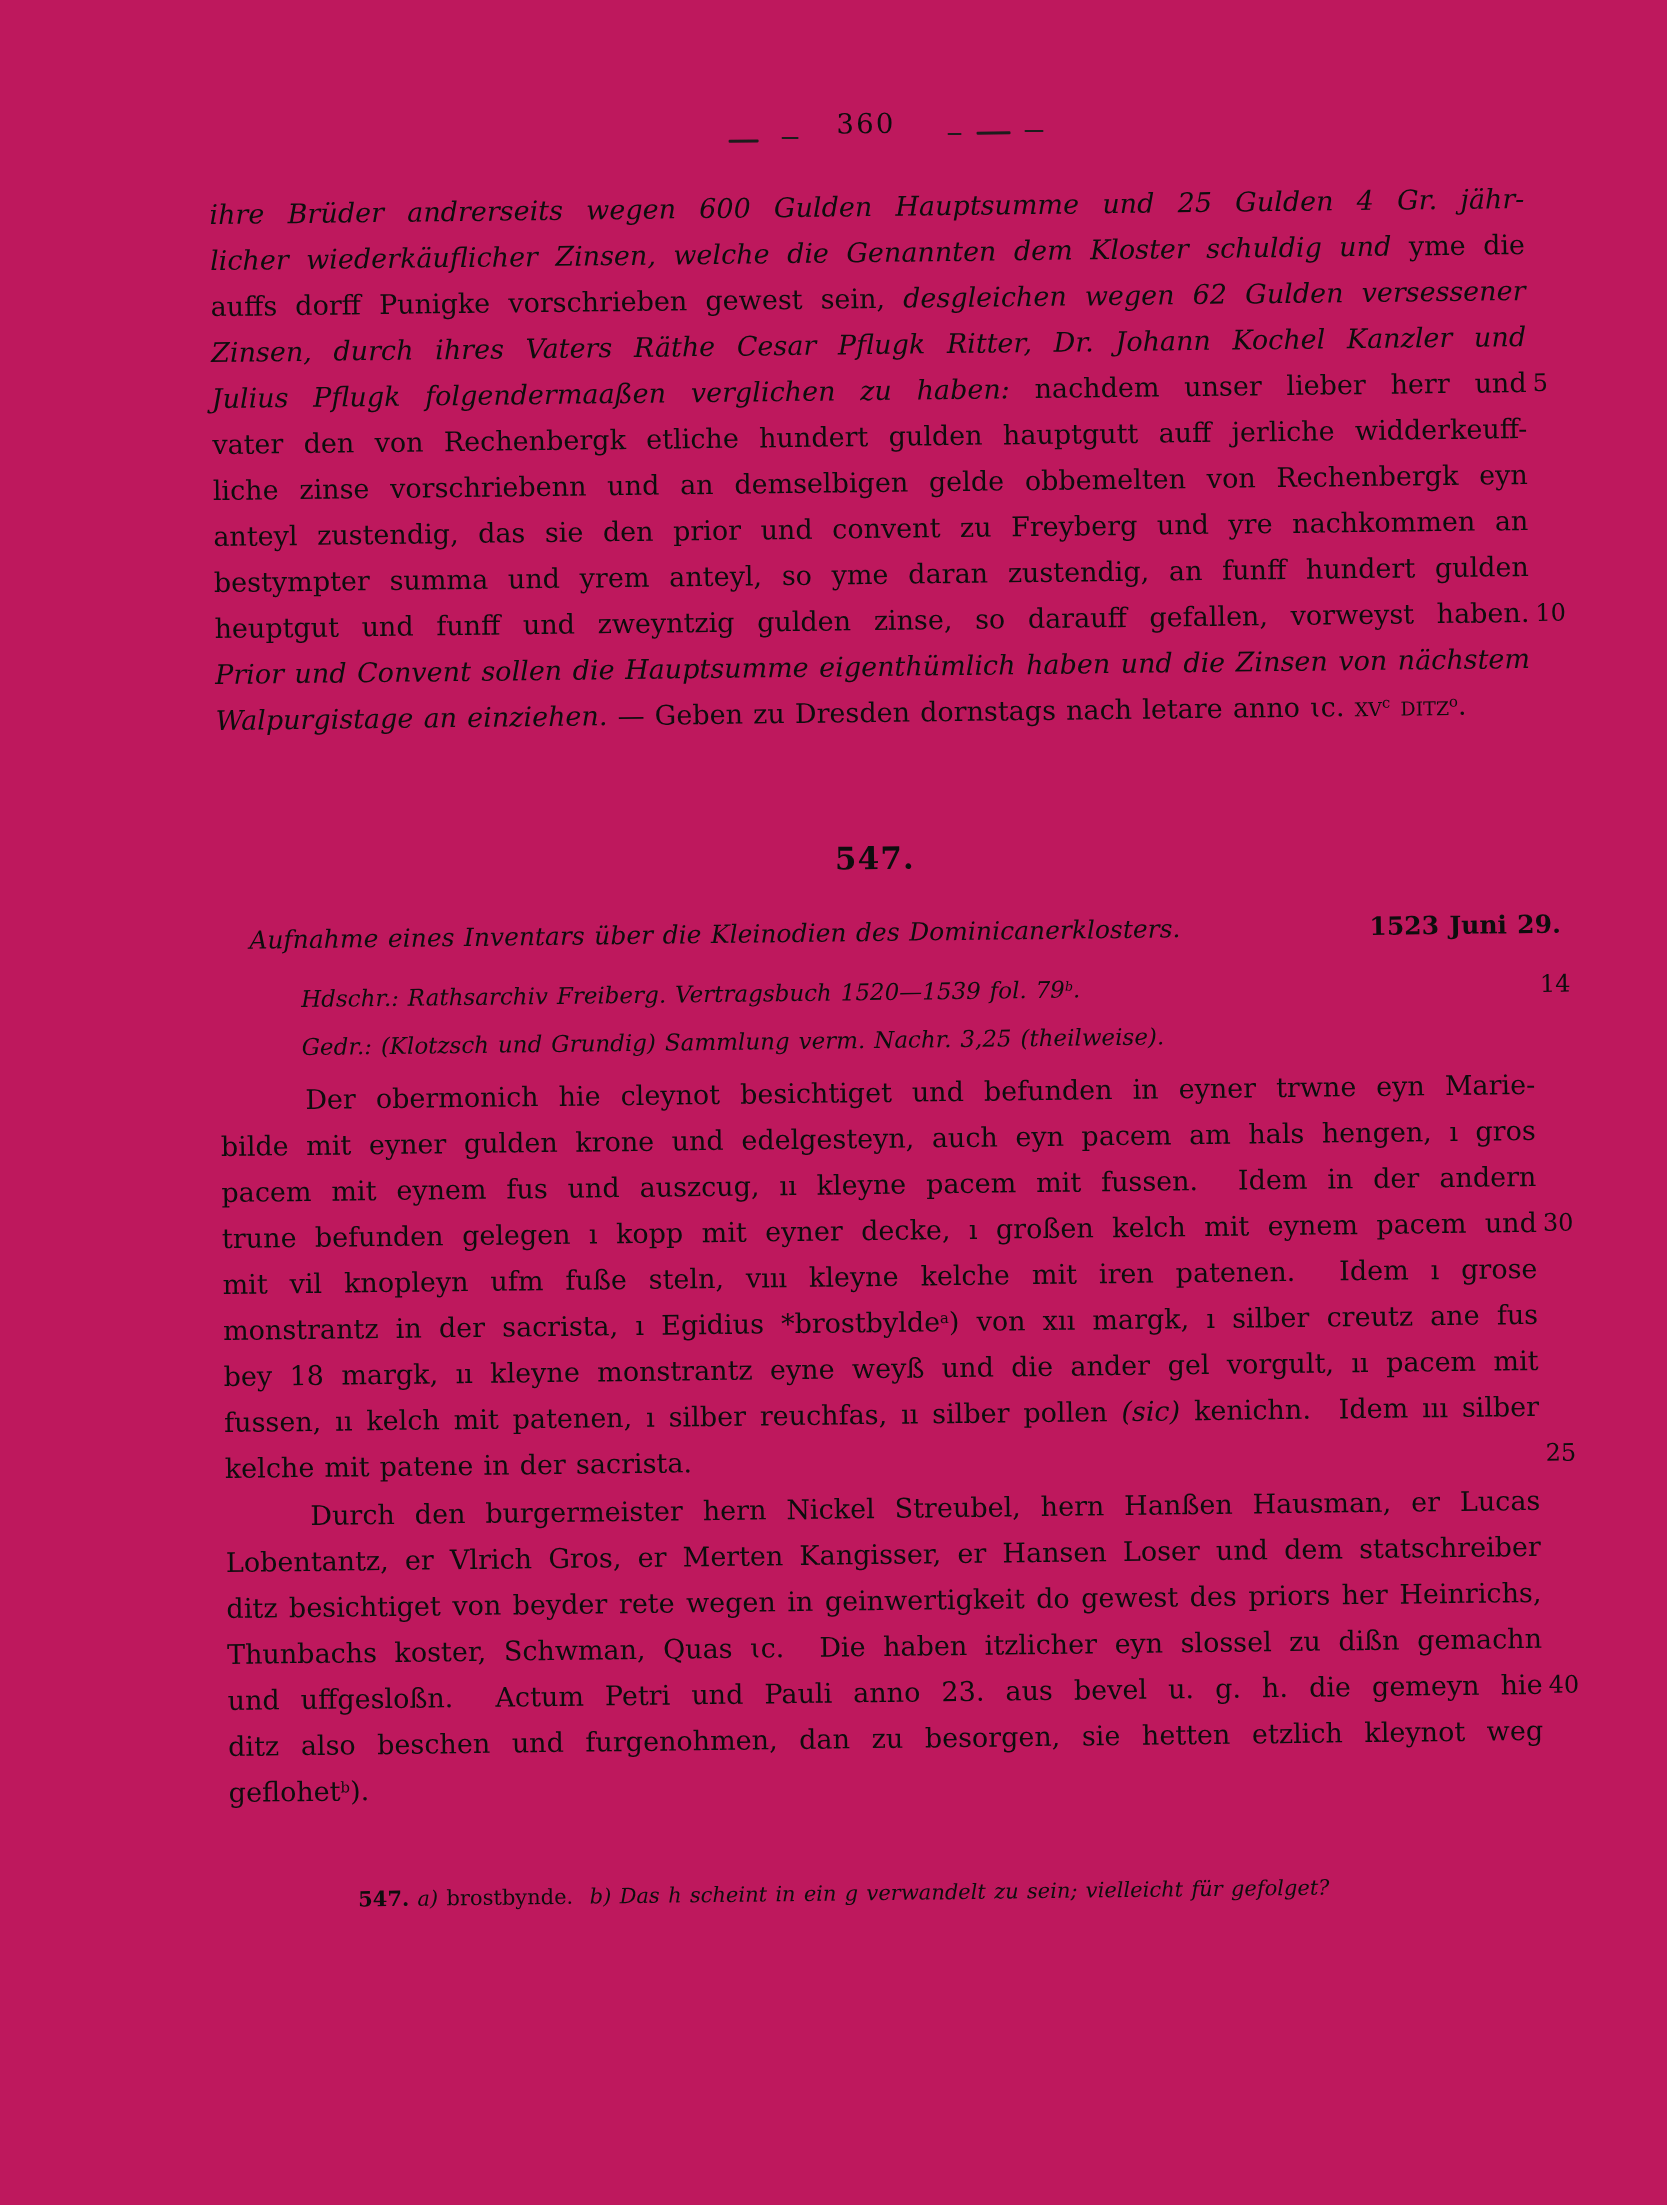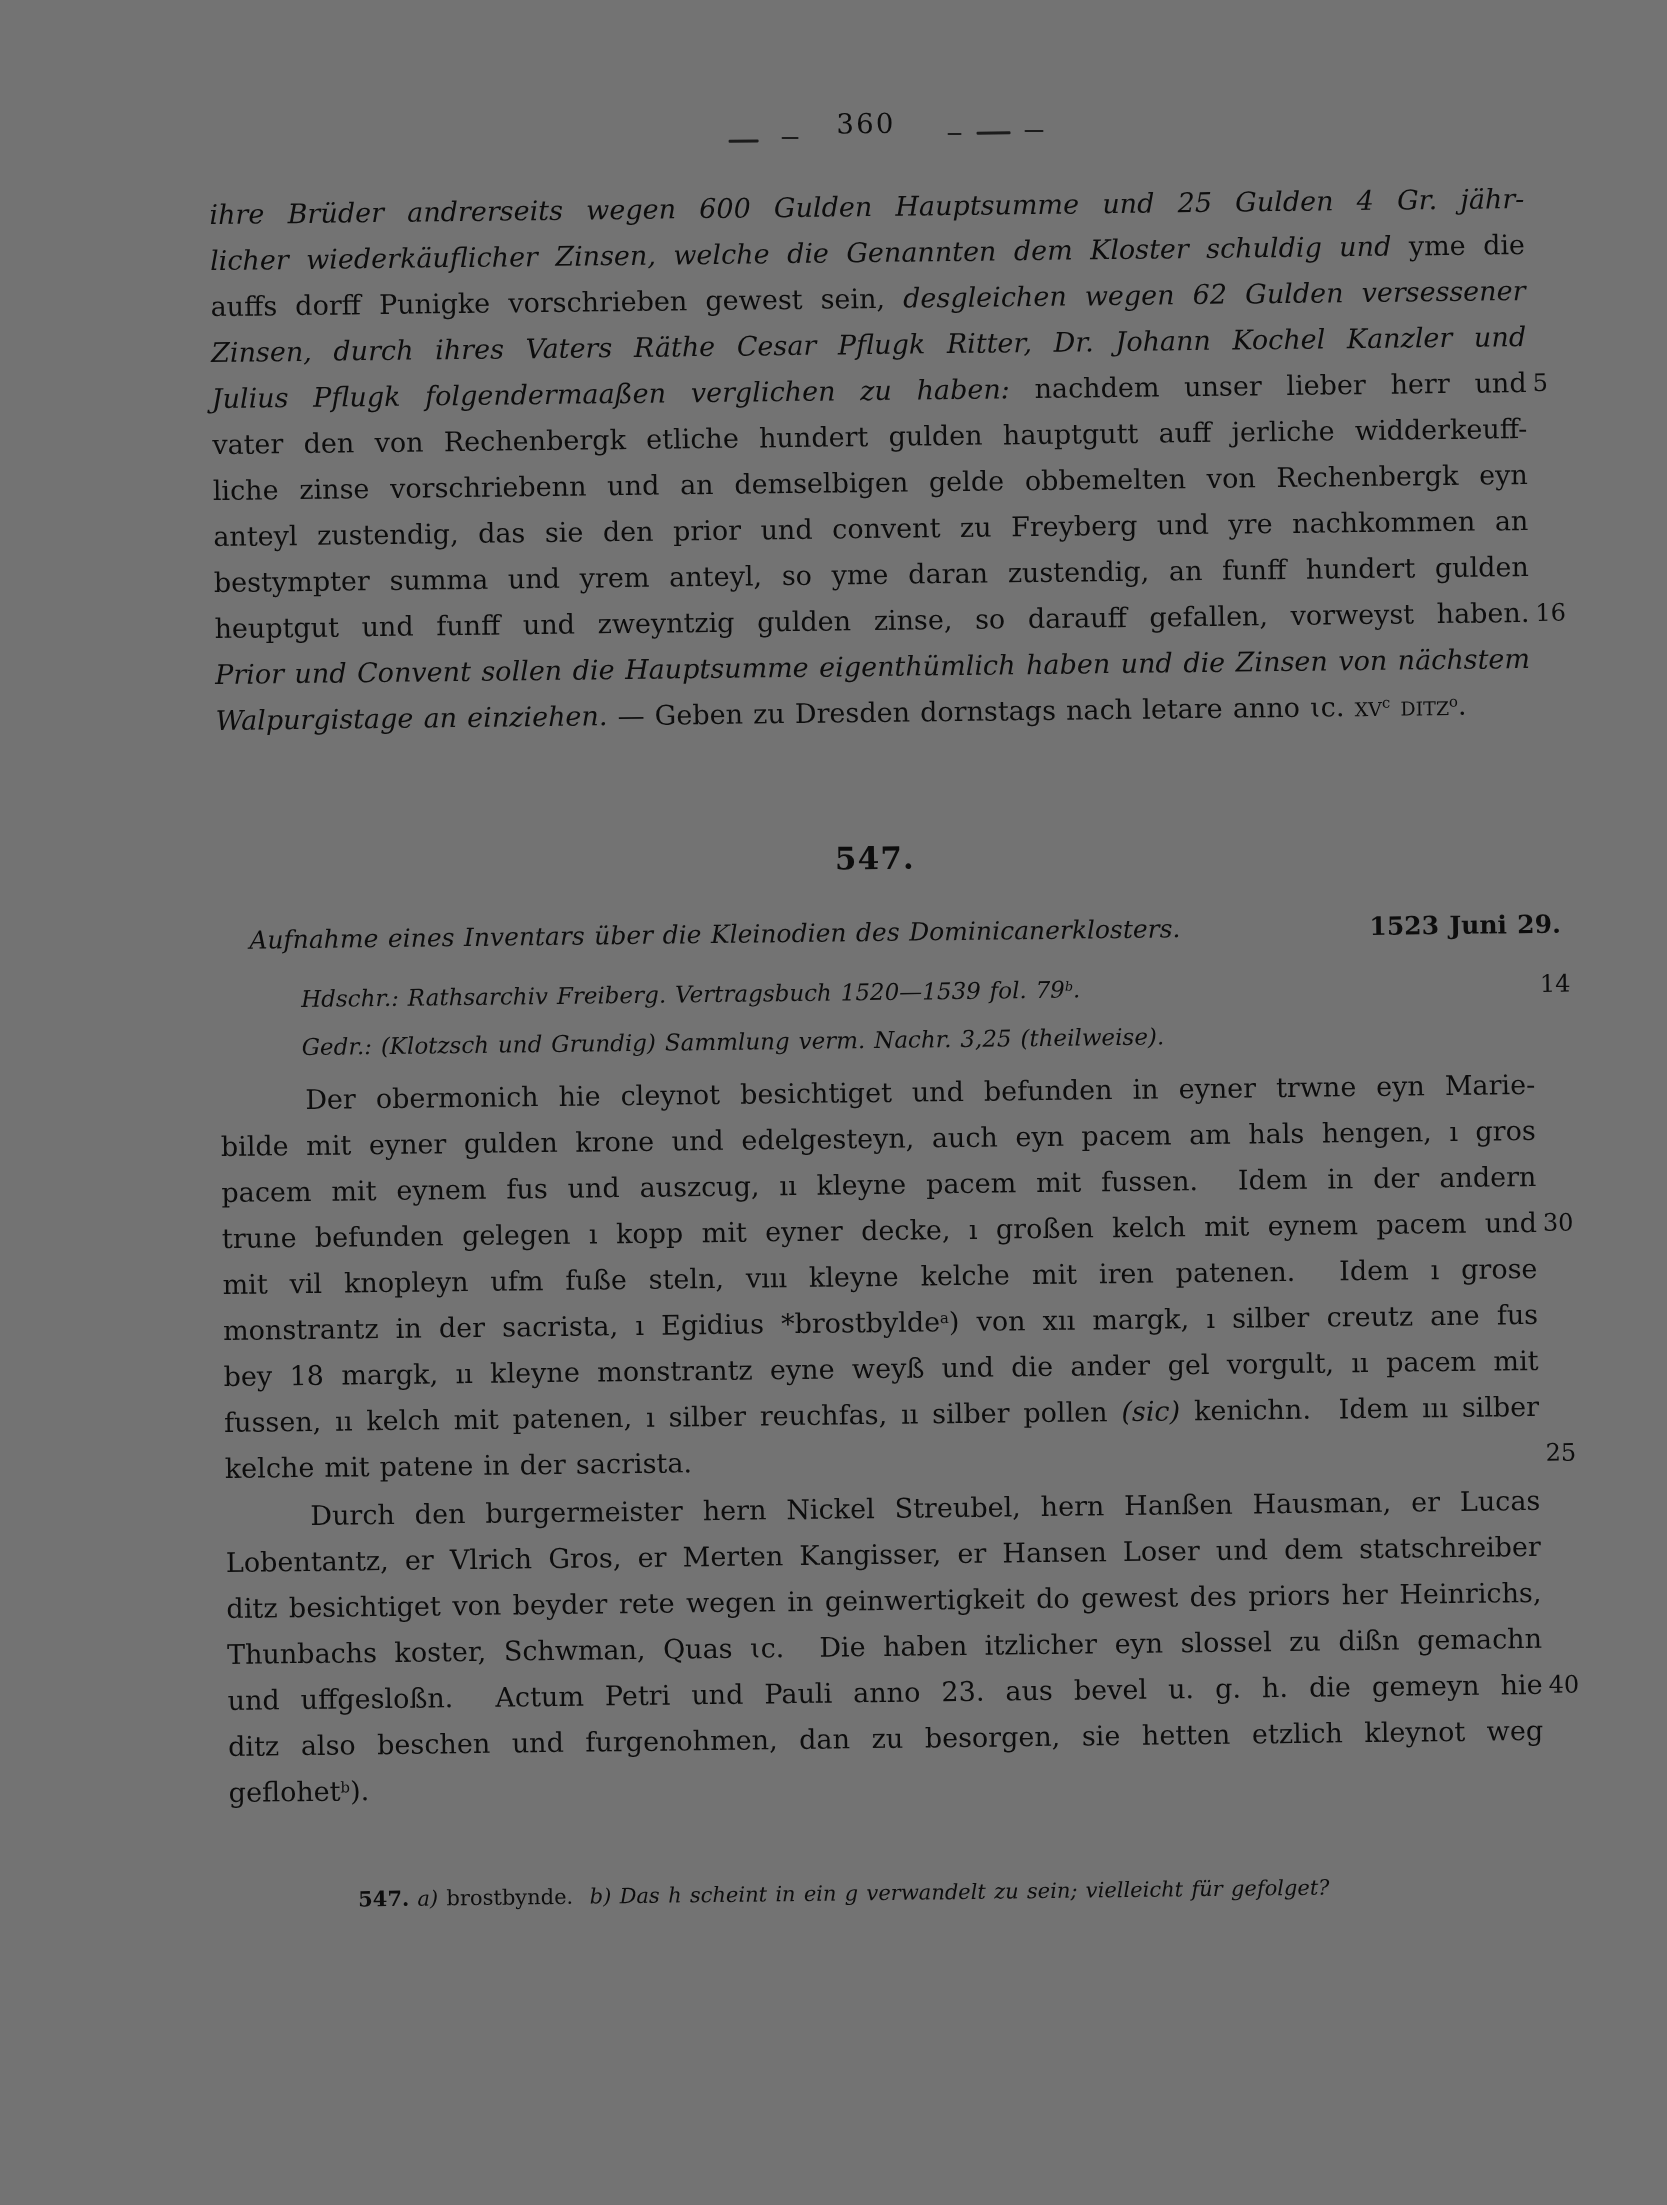--- a/index.html
+++ b/index.html
@@ -1,16 +1,16 @@
 <!DOCTYPE html>
 <html style="font-size:8.8px"><head>
 <meta charset="utf-8">
 <style>
   html,body{margin:0;padding:0;background:#ffffff;}
-  .page{position:relative;width:1668px;height:2205px;background:#737373;overflow:hidden;
+  .page{position:relative;width:1668px;height:2205px;background:#be185d;overflow:hidden;
         font-family:"DejaVu Serif","Liberation Serif",serif;color:#0d0d0d;}
   .sheet{position:absolute;inset:0;transform:rotate(-0.7deg);transform-origin:876px 990px;}
   .textblock{position:absolute;left:219px;top:0;width:1315px;height:2205px;}
   .pagenum{position:absolute;top:100px;left:0;width:1315px;text-align:center;
            font-size:27.5px;line-height:46px;letter-spacing:2.2px;}
   .artifact{position:absolute;background:#1c1c1c;border-radius:1.1px;}
   .a1{left:739px;top:138px;width:30px;height:2.7px;}
   .a2{left:792px;top:136px;width:16.5px;height:2.2px;}
   .a3{left:958px;top:134px;width:14.3px;height:2.2px;}
   .a4{left:987px;top:133px;width:34px;height:2.7px;}
@@ -57,21 +57,21 @@
     <div class="block para" style="top: 184px;">
           <div class="line"><span class="s-i">ihre Brüder andrerseits wegen 600 Gulden Hauptsumme und 25 Gulden 4 Gr. jähr-</span></div>
           <div class="line"><span class="s-i">licher wiederkäuflicher Zinsen, welche die Genannten dem Kloster schuldig und </span><span class="s-r">yme die</span></div>
           <div class="line"><span class="s-r">auffs dorff Punigke vorschrieben gewest sein, </span><span class="s-i">desgleichen wegen 62 Gulden versessener</span></div>
           <div class="line"><span class="s-i">Zinsen, durch ihres Vaters Räthe Cesar Pflugk Ritter, Dr. Johann Kochel Kanzler und</span></div>
           <div class="line"><span class="s-i">Julius Pflugk folgendermaaßen verglichen zu haben: </span><span class="s-r">nachdem unser lieber herr und</span><span class="mnum">5</span></div>
           <div class="line"><span class="s-r">vater den von Rechenbergk etliche hundert gulden hauptgutt auff jerliche widderkeuff-</span></div>
           <div class="line"><span class="s-r">liche zinse vorschriebenn und an demselbigen gelde obbemelten von Rechenbergk eyn</span></div>
           <div class="line"><span class="s-r">anteyl zustendig, das sie den prior und convent zu Freyberg und yre nachkommen an</span></div>
           <div class="line"><span class="s-r">bestympter summa und yrem anteyl, so yme daran zustendig, an funff hundert gulden</span></div>
-          <div class="line"><span class="s-r">heuptgut und funff und zweyntzig gulden zinse, so darauff gefallen, vorweyst haben.</span><span class="mnum">16</span></div>
+          <div class="line"><span class="s-r">heuptgut und funff und zweyntzig gulden zinse, so darauff gefallen, vorweyst haben.</span><span class="mnum">10</span></div>
           <div class="line"><span class="s-i">Prior und Convent sollen die Hauptsumme eigenthümlich haben und die Zinsen von nächstem</span></div>
           <div class="line last"><span class="s-i">Walpurgistage an einziehen.</span><span class="s-r"> — Geben zu Dresden dornstags nach letare anno ɩc. </span><span class="s-sc">xv</span><span class="s-sup">c</span><span class="s-sc"> ditz</span><span class="s-sup">o</span><span class="s-r">.</span></div>
         </div>
         <div class="block heading" style="top: 833px;">
           <div class="line last">547.</div>
         </div>
         <div class="block regest" style="top: 907px;">
           <div class="line last"><span>Aufnahme eines Inventars über die Kleinodien des Dominicanerklosters.</span><span class="date">1523 Juni 29.</span></div>
         </div>
         <div class="block sources" style="top: 968px;">

